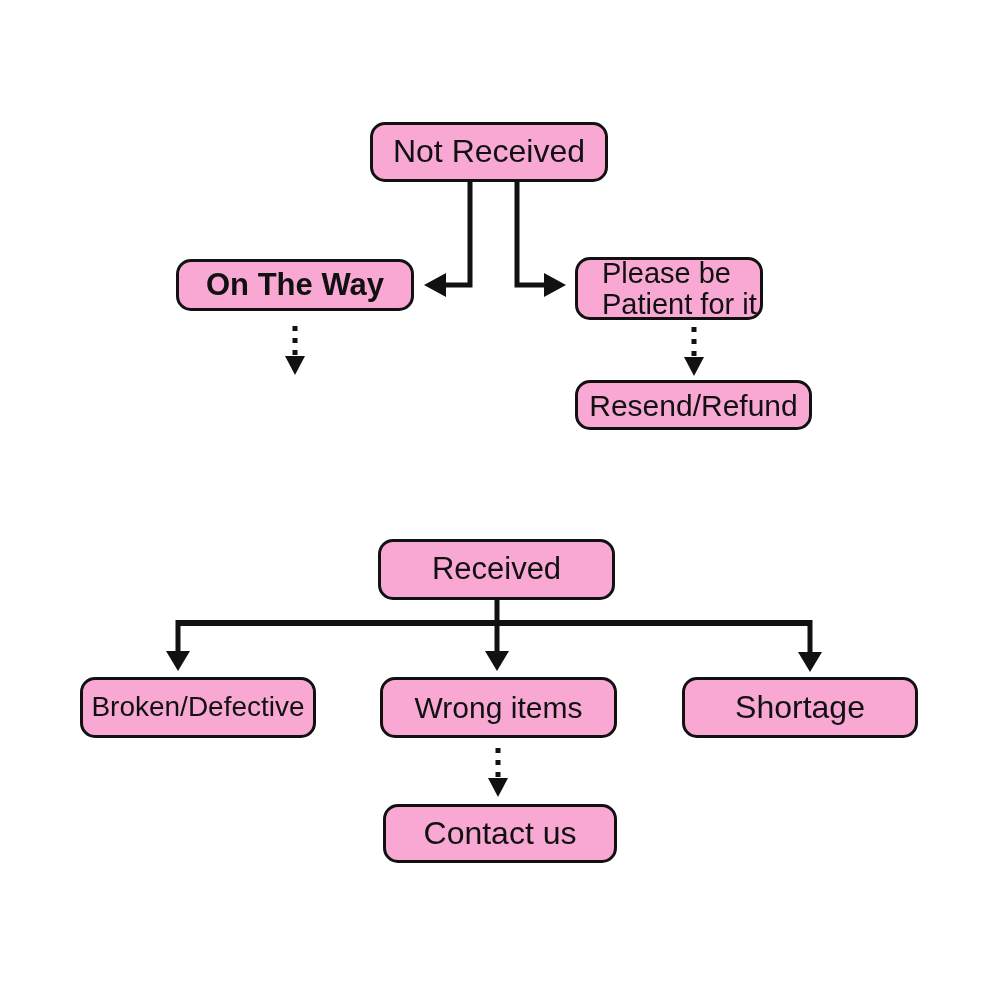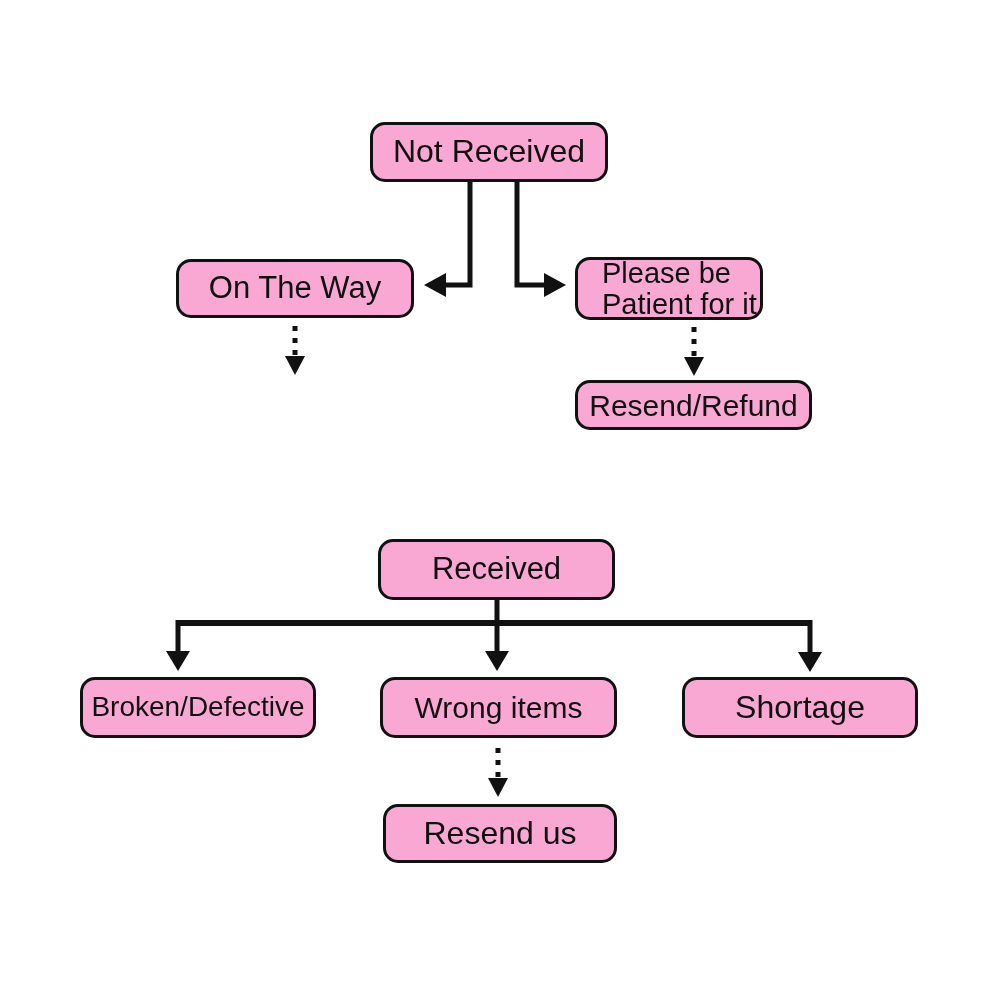--- a/index.html
+++ b/index.html
@@ -52,21 +52,21 @@
     border-radius: 15px;
     display: flex;
     align-items: center;
     justify-content: center;
     color: var(--line-color, #111111);
     font-size: 31px;
     white-space: nowrap;
     line-height: 1.1;
   }
   .n-not-received   { left: 370px; top: 122px; width: 238px; height: 60px; font-size: 32px; }
-  .n-on-the-way     { left: 176px; top: 259px; width: 238px; height: 59px; }
+  .n-on-the-way     { left: 176px; top: 259px; width: 238px; height: 52px; font-weight: bold; }
   .n-please         { left: 575px; top: 257px; width: 188px; height: 63px;
                       justify-content: flex-start; padding-left: 24px;
                       font-size: 29px; line-height: 1.05; }
   .n-returned-lost  { left: 176px; top: 380px; width: 238px; height: 58px; }
   .n-resend-refund  { left: 575px; top: 380px; width: 237px; height: 50px; font-size: 30px; }
   .n-received       { left: 378px; top: 539px; width: 237px; height: 61px; }
   .n-broken         { left:  80px; top: 677px; width: 236px; height: 61px; font-size: 28px; }
   .n-wrong-items    { left: 380px; top: 677px; width: 237px; height: 61px; font-size: 30px; }
   .n-shortage       { left: 682px; top: 677px; width: 236px; height: 61px; font-size: 32px; }
   .n-contact-us     { left: 383px; top: 804px; width: 234px; height: 59px; font-size: 32px; }
@@ -117,15 +117,15 @@
   <div class="node n-resend-refund">Resend/Refund</div>
 
   <div class="node n-received">Received</div>
 
   <div class="node n-broken">Broken/Defective</div>
 
   <div class="node n-wrong-items">Wrong items</div>
 
   <div class="node n-shortage">Shortage</div>
 
-  <div class="node n-contact-us">Resend us</div>
+  <div class="node n-contact-us">Contact us</div>
 
 </div>
 
 </body></html>

